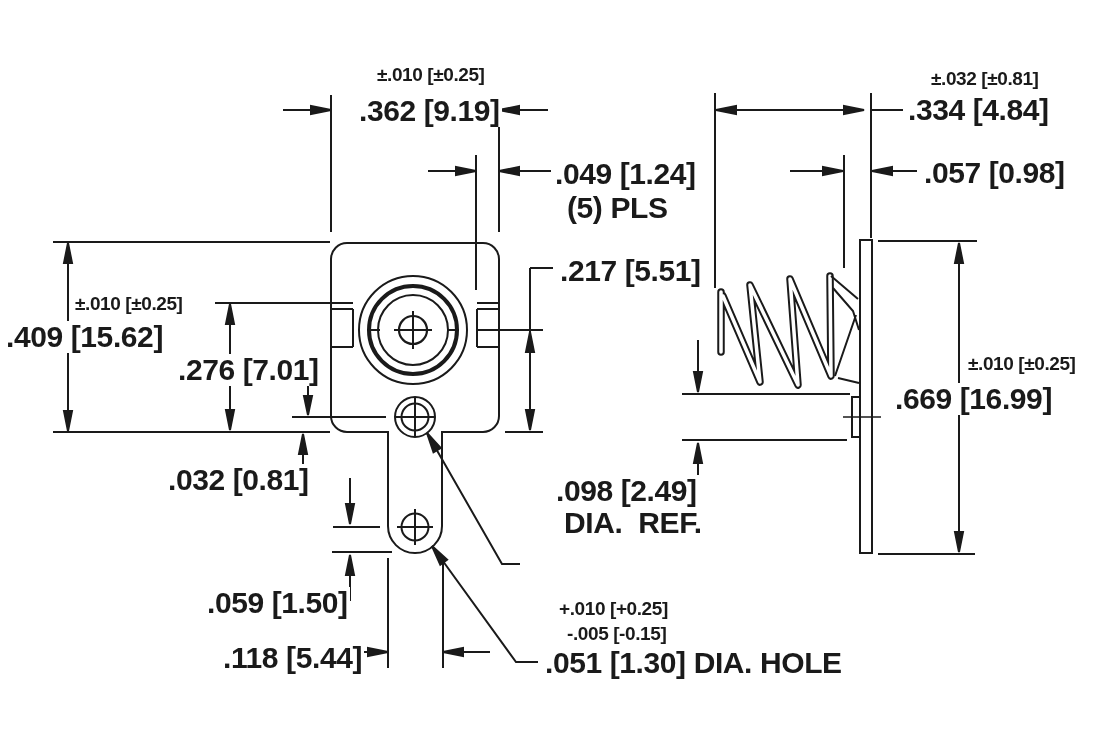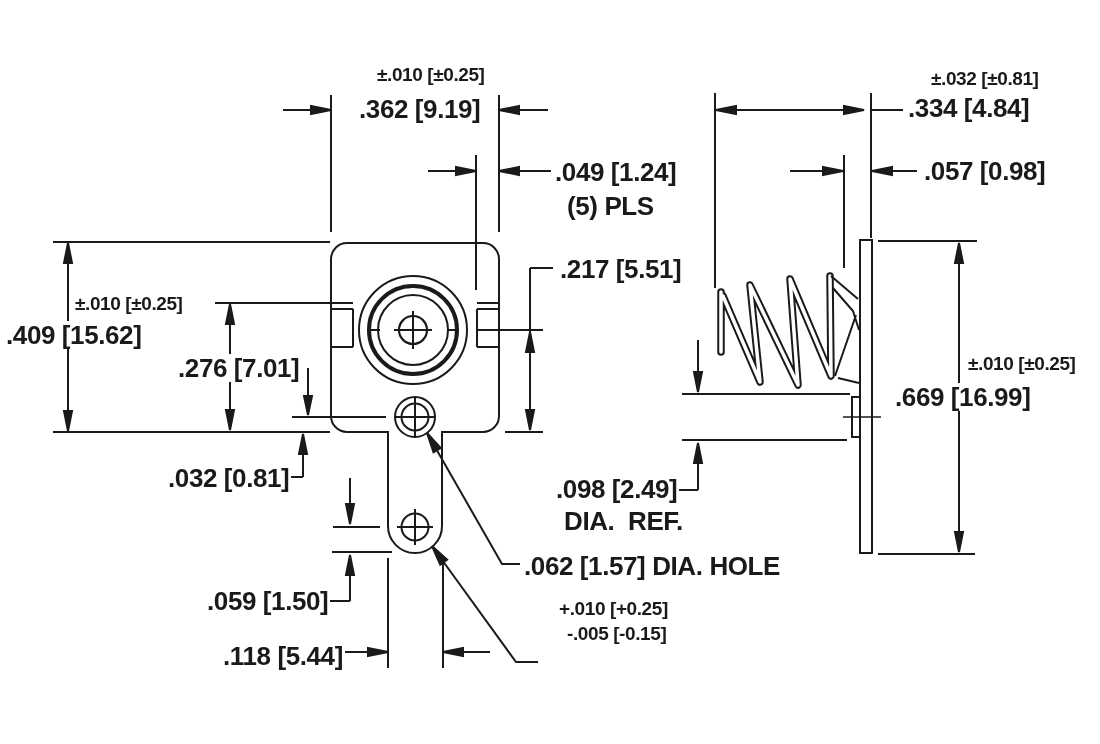--- a/index.html
+++ b/index.html
@@ -1,21 +1,21 @@
 <!DOCTYPE html>
 <html><head>
 <meta charset="utf-8">
 <style>
   html,body{margin:0;padding:0;background:#ffffff;}
   #stage{position:relative;width:1100px;height:744px;background:#fff;overflow:hidden;
          font-family:"Liberation Sans",sans-serif;color:#1a1a1a;}
   #linework{position:absolute;left:0;top:0;}
   .lbl{position:absolute;font-weight:bold;white-space:pre;line-height:1;
        letter-spacing:-0.4px;background:#fff;padding:1px 2px;color:#1a1a1a;}
-  .big{font-size:26px;}
+  .big{font-size:30px;}
   .small{font-size:19px;}
 </style>
 </head>
 <body>
 
 <div id="stage">
 
   <svg id="linework" width="1100" height="744" viewBox="0 0 1100 744">
     <g fill="none" stroke="#1a1a1a" stroke-width="2">
 
@@ -131,22 +131,22 @@
   <div class="lbl big" style="left:565px;top:192px">(5) PLS</div>
   <div class="lbl big" style="left:558px;top:255px">.217 [5.51]</div>
   <div class="lbl small" style="left:73px;top:293px">±.010 [±0.25]</div>
   <div class="lbl big" style="left:4px;top:321px">.409 [15.62]</div>
   <div class="lbl big" style="left:176px;top:354px">.276 [7.01]</div>
   <div class="lbl big" style="left:166px;top:464px">.032 [0.81]</div>
   <div class="lbl big" style="left:205px;top:587px">.059 [1.50]</div>
   <div class="lbl big" style="left:221px;top:642px">.118 [5.44]</div>
   <div class="lbl big" style="left:554px;top:475px">.098 [2.49]</div>
   <div class="lbl big" style="left:562px;top:507px">DIA.  REF.</div>
-  <div class="lbl big" style="left:522px;top:552px">.062 [1.57] DIA. HOLE</div>
   <div class="lbl small" style="left:557px;top:598px">+.010 [+0.25]</div>
   <div class="lbl small" style="left:565px;top:623px">-.005 [-0.15]</div>
+  <div class="lbl big" style="left:543px;top:647px">.051 [1.30] DIA. HOLE</div>
   <div class="lbl small" style="left:929px;top:68px">±.032 [±0.81]</div>
   <div class="lbl big" style="left:906px;top:94px">.334 [4.84]</div>
   <div class="lbl big" style="left:922px;top:157px">.057 [0.98]</div>
   <div class="lbl small" style="left:966px;top:353px">±.010 [±0.25]</div>
   <div class="lbl big" style="left:893px;top:383px">.669 [16.99]</div>
 
 </div>
 
 </body></html>

